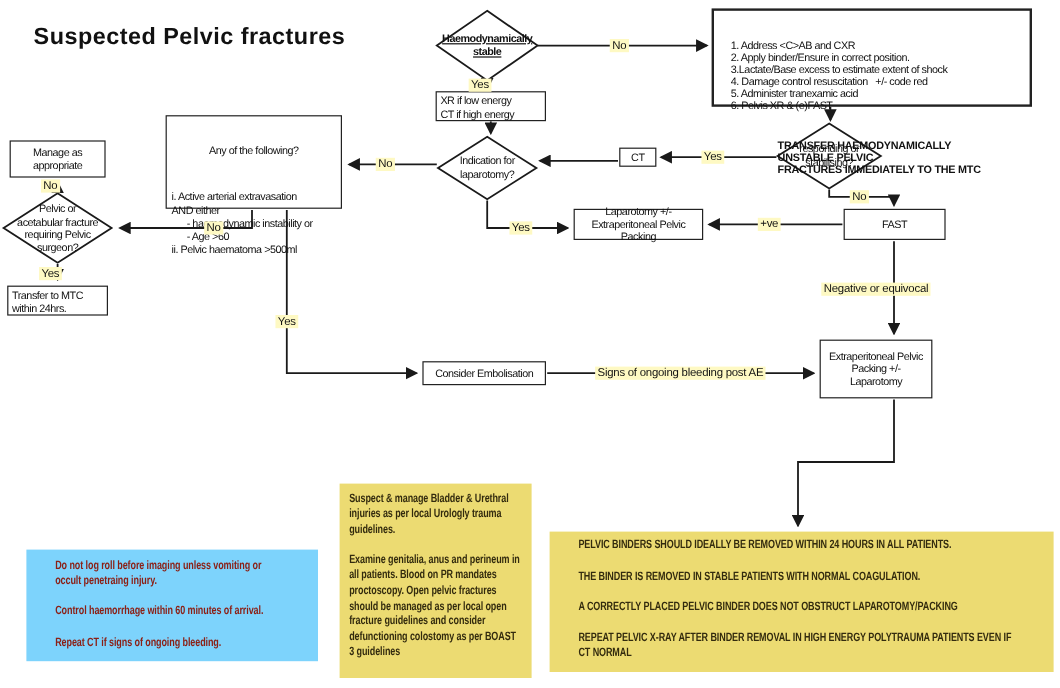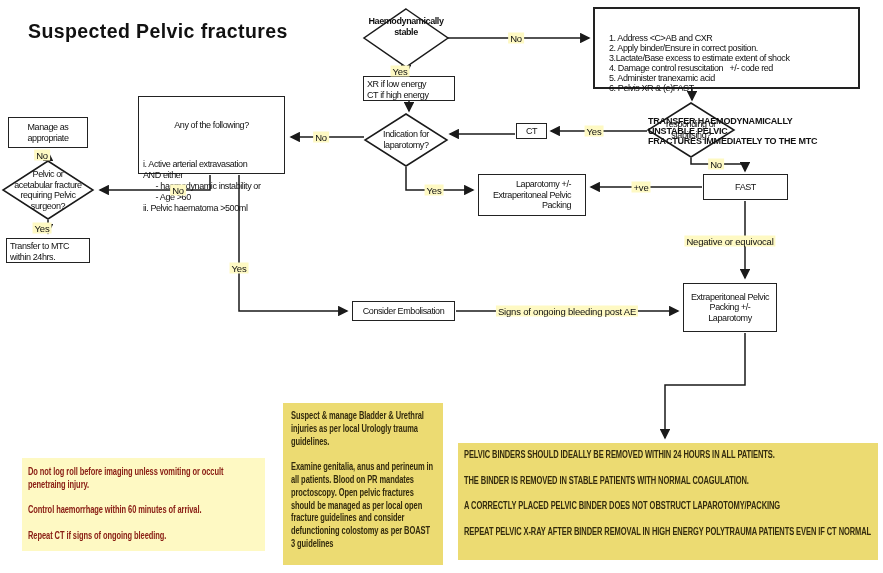--- a/index.html
+++ b/index.html
@@ -15,21 +15,21 @@
   .resus .list{margin-left:9px;line-height:10px;}
   .resus .footer{font-weight:bold;font-size:9px;line-height:10px;margin-top:2px;letter-spacing:-.2px;margin-left:48px;}
   .any-title{text-align:center;padding-top:2px;}
   .any-body{padding:7px 3px 0 4px;line-height:11px;}
   .pad{padding:2px 0 0 3px;}
   .dtext{position:absolute;text-align:center;font-size:9px;letter-spacing:-.4px;line-height:10.5px;
          white-space:pre-wrap;}
   .dtext.bold{font-weight:bold;}
   .elabel{position:absolute;transform:translate(-50%,-50%);background:#fef9c3;font-size:9.5px;
           letter-spacing:-.2px;padding:0 2px;white-space:nowrap;}
-  .note{position:absolute;box-sizing:border-box;overflow:hidden;padding:8px 6px;}
+  .note{position:absolute;box-sizing:border-box;overflow:hidden;padding:8px 24px;}
   .note-inner{font-weight:bold;font-size:10px;line-height:12.8px;letter-spacing:-.1px;
               transform:scaleX(.75);transform-origin:0 0;width:133.3%;white-space:pre-wrap;}
   .note.uro{padding:7px 8px;}
 </style>
 </head>
 <body>
 
 <div class="canvas">
 
   <svg class="wires" width="883" height="573" viewBox="0 0 883 573">
@@ -60,21 +60,21 @@
     <g stroke="#1a1a1a" stroke-width="1.5" fill="#ffffff">
       <polygon points="406,9 448,38 406,67 364,38"></polygon>
       <polygon points="406,114 447,140 406,166 365,140"></polygon>
       <polygon points="691,103 734,130 691,157 648,130"></polygon>
       <polygon points="48,161 93,190 48,219 3,190"></polygon>
     </g>
   </svg>
 
   <div class="title">Suspected Pelvic fractures</div>
 
-  <div class="dtext bold" style="left:346px;top:16px;width:120px;">Haemodynamically
+  <div class="dtext bold" style="left:346px;top:27px;width:120px;text-decoration:underline;">Haemodynamically
 stable</div>
   <div class="dtext" style="left:346px;top:129px;width:120px;">Indication for
 laparotomy?</div>
   <div class="dtext" style="left:631px;top:119px;width:120px;">responding or
 stabilising?</div>
   <div class="dtext" style="left:0px;top:169px;width:96px;">Pelvic or
 acetabular fracture
 requiring Pelvic
 surgeon?</div>
 
@@ -97,21 +97,21 @@
       - haemodynamic instability or
       - Age &gt;60
 ii. Pelvic haematoma &gt;500ml</div>
   </div>
   <div class="box center" style="left:8px;top:117px;width:80px;height:31px;">Manage as
 appropriate</div>
   <div class="box pad" style="left:6px;top:238px;width:84px;height:25px;">Transfer to MTC
 within 24hrs.</div>
   <div class="box center" style="left:516px;top:123px;width:31px;height:16px;">CT</div>
   <div class="box center" style="left:703px;top:174px;width:85px;height:26px;">FAST</div>
-  <div class="box center" style="left:478px;top:174px;width:108px;height:42px;text-align:right;">Laparotomy +/-
+  <div class="box center" style="left:478px;top:174px;width:108px;height:26px;">Laparotomy +/-
 Extraperitoneal Pelvic
 Packing</div>
   <div class="box center" style="left:352px;top:301px;width:103px;height:20px;">Consider Embolisation</div>
   <div class="box center" style="left:683px;top:283px;width:94px;height:49px;">Extraperitoneal Pelvic
 Packing +/-
 Laparotomy</div>
 
   <span class="elabel" style="left:516px;top:38px;">No</span>
   <span class="elabel" style="left:400px;top:71px;">Yes</span>
   <span class="elabel" style="left:594px;top:131px;">Yes</span>
@@ -119,21 +119,21 @@
   <span class="elabel" style="left:321px;top:137px;">No</span>
   <span class="elabel" style="left:434px;top:190px;">Yes</span>
   <span class="elabel" style="left:641px;top:187px;">+ve</span>
   <span class="elabel" style="left:730px;top:241px;">Negative or equivocal</span>
   <span class="elabel" style="left:178px;top:190px;">No</span>
   <span class="elabel" style="left:239px;top:268px;">Yes</span>
   <span class="elabel" style="left:42px;top:155px;">No</span>
   <span class="elabel" style="left:42px;top:228px;">Yes</span>
   <span class="elabel" style="left:567px;top:311px;">Signs of ongoing bleeding post AE</span>
 
-  <div class="note red" style="left: 22px; top: 458px; width: 243px; height: 93px; background: #fef9c3; color: rgb(139, 32, 22);">
+  <div class="note red" style="left: 22px; top: 458px; width: 243px; height: 93px; background: #7dd3fc; color: rgb(139, 32, 22);">
     <div class="note-inner">Do not log roll before imaging unless vomiting or occult penetraing injury.
 
 Control haemorrhage within 60 minutes of arrival.
 
 Repeat CT if signs of ongoing bleeding.</div>
   </div>
   <div class="note uro" style="left: 283px; top: 403px; width: 160px; height: 162px; background: rgb(236, 219, 114); color: rgb(51, 43, 14);">
     <div class="note-inner">Suspect &amp; manage Bladder &amp; Urethral injuries as per local Urologly trauma guidelines.
 
 Examine genitalia, anus and perineum in all patients. Blood on PR mandates proctoscopy. Open pelvic fractures should be managed as per local open fracture guidelines and consider defunctioning colostomy as per BOAST 3 guidelines</div>

